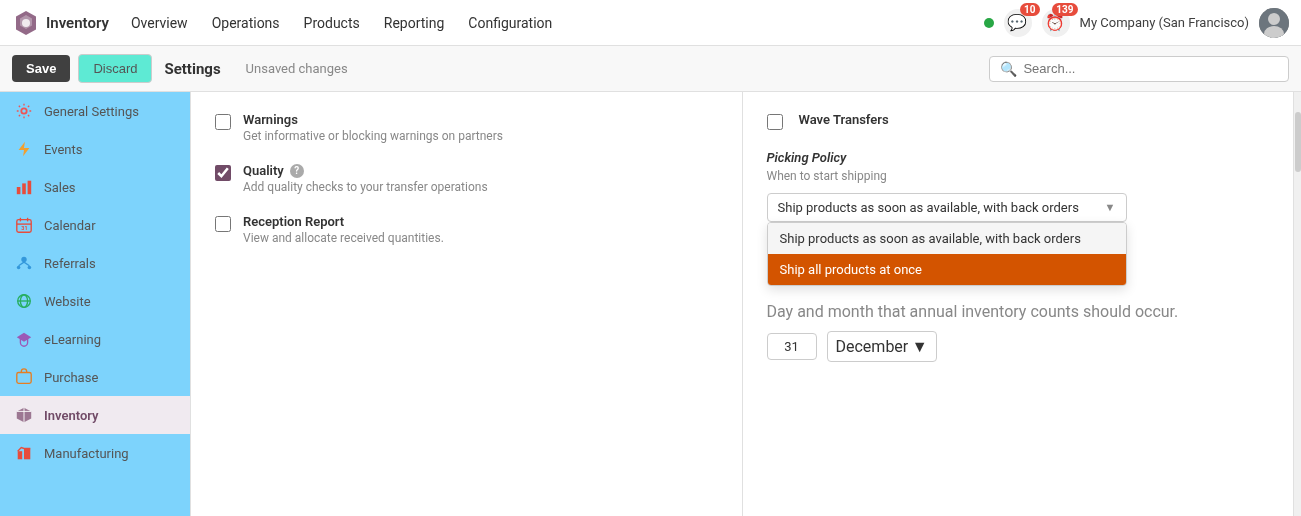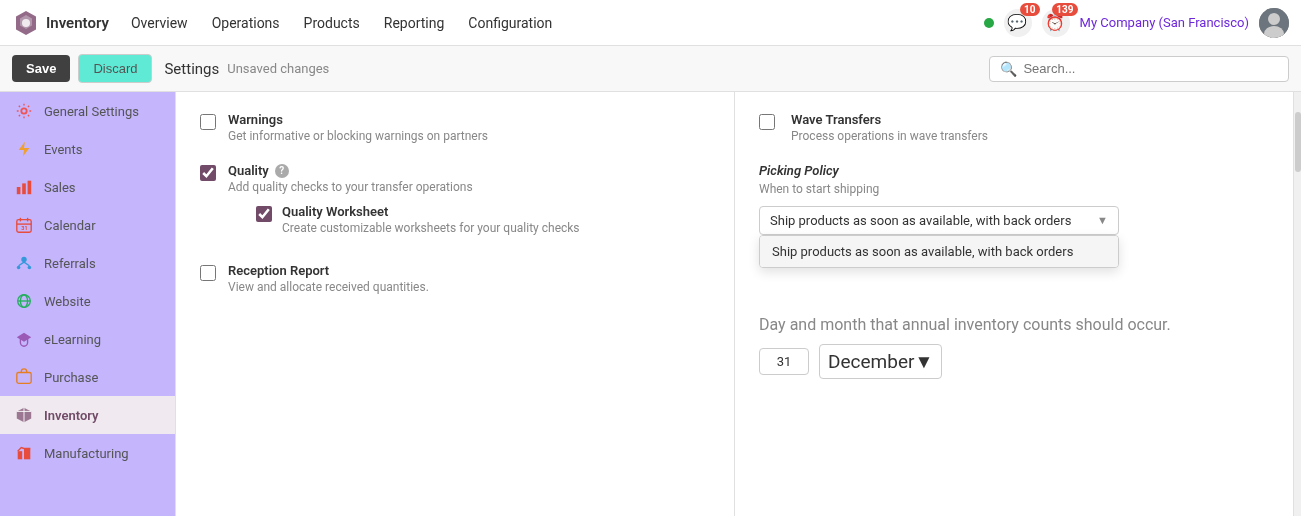--- a/index.html
+++ b/index.html
@@ -71,21 +71,21 @@
       height: 28px;
       border-radius: 50%;
       display: flex;
       align-items: center;
       justify-content: center;
       font-size: 16px;
       background: #f0f0f0;
     }
     .company-name {
       font-size: 13px;
-      color: #6d28d9;
+      color: #404040;
       cursor: pointer;
     }
     .user-avatar {
       width: 30px;
       height: 30px;
       border-radius: 50%;
       background: #888;
       overflow: hidden;
       cursor: pointer;
     }
@@ -114,28 +114,28 @@
       background: #5eead4;
       color: #555;
       border: 1px solid #ccc;
       padding: 6px 14px;
       border-radius: 4px;
       cursor: pointer;
       font-size: 13px;
     }
     .action-title {
       font-size: 15px;
-      font-weight: 400;
+      font-weight: 700;
       color: #333;
       margin-left: 4px;
     }
     .unsaved-text {
       font-size: 13px;
       color: #888;
-      margin-left: 0;
+      margin-left: 17px;
     }
     .search-box {
       margin-left: auto;
       display: flex;
       align-items: center;
       border: 1px solid #ccc;
       border-radius: 4px;
       padding: 4px 10px;
       background: #fff;
       width: 300px;
@@ -152,22 +152,22 @@
 
     
     .main-layout {
       display: flex;
       height: calc(516px - 92px);
       overflow: hidden;
     }
 
     
     .sidebar {
-      width: 176px;
-      background: #c4b5fd;
+      width: 191px;
+      background: #7dd3fc;
       border-right: 1px solid #e0e0e0;
       overflow-y: auto;
       flex-shrink: 0;
     }
     .sidebar-item {
       display: flex;
       align-items: center;
       gap: 10px;
       padding: 9px 14px;
       cursor: pointer;
@@ -325,21 +325,21 @@
       border-radius: 4px;
       padding: 5px 8px;
       font-size: 13px;
       width: 50px;
       text-align: center;
     }
     .date-month-select {
       border: 1px solid #ccc;
       border-radius: 4px;
       padding: 5px 8px;
-      font-size: 19px;
+      font-size: 16px;
       min-width: 110px;
       display: flex;
       align-items: center;
       justify-content: space-between;
       cursor: pointer;
     }
 
     
     .barcode-section {
       background: #f8f8f8;
@@ -561,64 +561,55 @@
 
         <div class="setting-row">
           <input type="checkbox" class="setting-checkbox" checked="" style="">
           <div class="setting-content">
             <div class="setting-title">
               <span>Quality</span>
               <span class="help-icon">?</span>
             </div>
             <div class="setting-desc">Add quality checks to your transfer operations</div>
 
-            <div class="sub-setting">
-              <div class="sub-setting-row">
-                <input type="checkbox" class="setting-checkbox" checked="" style="">
-                <div class="setting-content">
-                  <div class="setting-title">Quality Worksheet</div>
-                  <div class="setting-desc">Create customizable worksheets for your quality checks</div>
-                </div>
-              </div>
-            </div>
           </div>
         </div>
 
         <div class="setting-row">
           <input type="checkbox" class="setting-checkbox" style="">
           <div class="setting-content">
             <div class="setting-title">Reception Report</div>
             <div class="setting-desc">View and allocate received quantities.</div>
           </div>
         </div>
 
       </div>
 
       <div class="content-right">
 
         <div class="right-wave-row">
           <input type="checkbox" class="setting-checkbox" style="">
           <div class="setting-content">
             <div class="setting-title">Wave Transfers</div>
-            <div class="setting-desc">Process operations in wave transfers</div>
           </div>
         </div>
 
         <div>
           <div class="picking-policy-label">Picking Policy</div>
           <div class="picking-policy-desc">When to start shipping</div>
 
           
           <div class="dropdown-select">
             <div class="dropdown-btn">
               <span>Ship products as soon as available, with back orders</span>
               <span class="arrow">▼</span>
             </div>
             <div class="dropdown-menu">
               <div class="dropdown-option hovered">Ship products as soon as available, with back orders</div>
+              <div class="dropdown-option selected-highlight">Ship all products at once</div>
             </div>
           </div>
         </div>
 
         <div style="margin-top: 80px;">
           <div class="annual-inventory-text">Day and month that annual inventory counts should occur.</div>
           <div class="date-row">
             <div class="date-day">31</div>
             <div class="date-month-select">
               <span>December</span>

